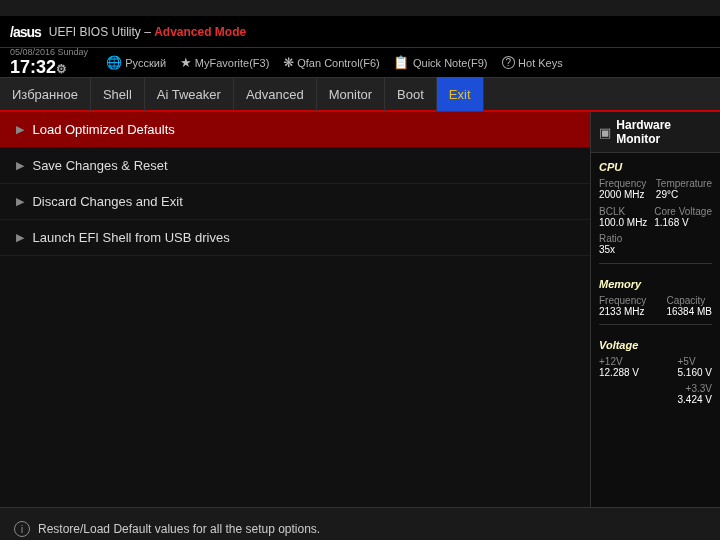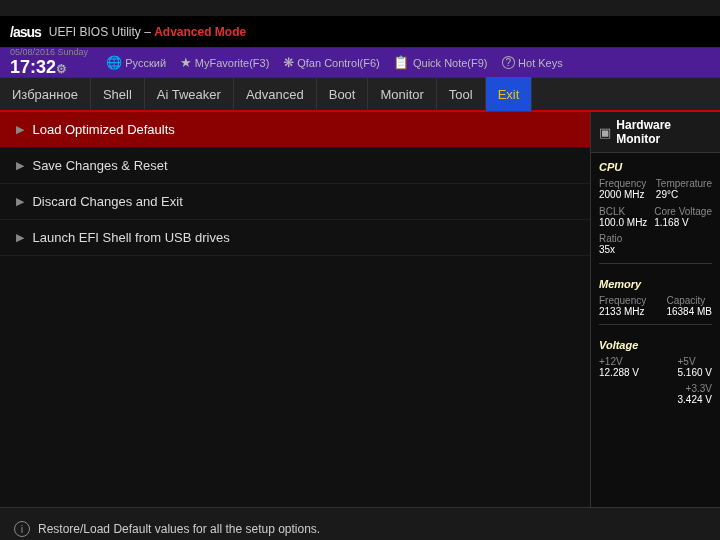--- a/index.html
+++ b/index.html
@@ -26,21 +26,21 @@
     #asus-logo {
       color: #fff;
       font-size: 14px;
       font-weight: bold;
       letter-spacing: -1px;
       margin-right: 8px;
     }
 
     
     #toolbar {
-      background: #4c1d95;
+      background: #000000;
       display: flex;
       align-items: center;
       padding: 4px 10px;
       height: 30px;
       border-bottom: 1px solid #333;
       gap: 14px;
     }
     #datetime {
       display: flex;
       flex-direction: column;
@@ -230,23 +230,22 @@
     <span class="toolbar-icon" style="border:1px solid #aaa;border-radius:50%;padding:0 3px;font-size:10px;">?</span>
     <span>Hot Keys</span>
   </div>
 </div>
 
 <div id="nav">
   <div class="nav-item">Избранное</div>
   <div class="nav-item">Shell</div>
   <div class="nav-item">Ai Tweaker</div>
   <div class="nav-item">Advanced</div>
+  <div class="nav-item">Monitor</div>
   <div class="nav-item">Boot</div>
-  <div class="nav-item">Monitor</div>
-  <div class="nav-item">Tool</div>
   <div class="nav-item exit-item active">Exit</div>
 </div>
 
 <div id="main">
 
   <div id="left-panel">
     <div class="menu-item selected">
       <span class="menu-item-arrow">▶</span>
       <span>Load Optimized Defaults</span>
     </div>

